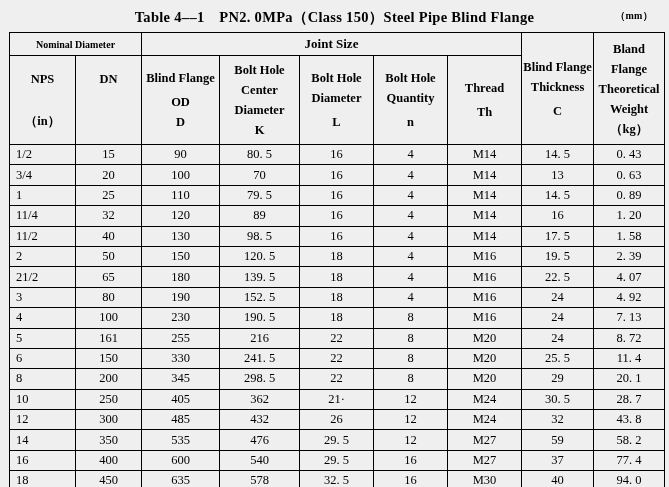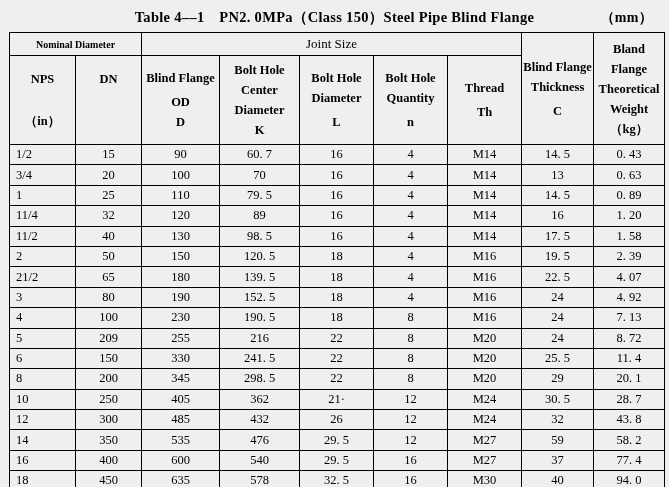--- a/index.html
+++ b/index.html
@@ -24,41 +24,41 @@
     justify-content:center;
     position:relative;
     font-size:14.5px;
     font-weight:bold;
     letter-spacing:.3px;
   }
   .title-row .unit{
     position:absolute;
     right:14px;
     top:7px;
-    font-size:14px;
+    font-size:10px;
     font-weight:bold;
     margin-left:6px;
   }
   table{
     border-collapse:collapse;
     table-layout:fixed;
     width:655px;
     margin:0 7px;
     background:#efefef;
   }
   td,th{
     border:1px solid #000;
     text-align:center;
     vertical-align:middle;
     font-size:12.5px;
     padding:0;
     font-weight:normal;
   }
   
-  .h-joint{font-size:13px;font-weight:normal;height:22px;}
+  .h-joint{font-size:13px;font-weight:bold;height:22px;}
   .h-nom{font-size:10px;font-weight:bold;height:22px;}
   .h-main{font-weight:bold;font-size:12.5px;line-height:1.45;}
   .hdr-tall{height:88px;}
   .sym{font-weight:bold;font-size:12.5px;}
   tbody td{height:19.4px;}
   tbody td.lcell{text-align:left;padding-left:6px;margin-left:12px;}
   .stack{display:flex;flex-direction:column;justify-content:center;height:100%;}
   .stack div{line-height:1.6;}
   .pad-top{padding-top:4px;}
 </style>
@@ -154,21 +154,21 @@
             <div class="sym pad-top">Th</div>
           </div>
         </th>
       </tr>
     </thead>
     <tbody id="tbody">
         <tr>
           <td class="lcell">1/2</td>
           <td>15</td>
           <td>90</td>
-          <td>60. 7</td>
+          <td>80. 5</td>
           <td>16</td>
           <td>4</td>
           <td>M14</td>
           <td>14. 5</td>
           <td>0. 43</td>
         </tr>
         <tr>
           <td class="lcell">3/4</td>
           <td>20</td>
           <td>100</td>
@@ -251,21 +251,21 @@
           <td>230</td>
           <td>190. 5</td>
           <td>18</td>
           <td>8</td>
           <td>M16</td>
           <td>24</td>
           <td>7. 13</td>
         </tr>
         <tr>
           <td class="lcell">5</td>
-          <td>209</td>
+          <td>161</td>
           <td>255</td>
           <td>216</td>
           <td>22</td>
           <td>8</td>
           <td>M20</td>
           <td>24</td>
           <td>8. 72</td>
         </tr>
         <tr>
           <td class="lcell">6</td>

